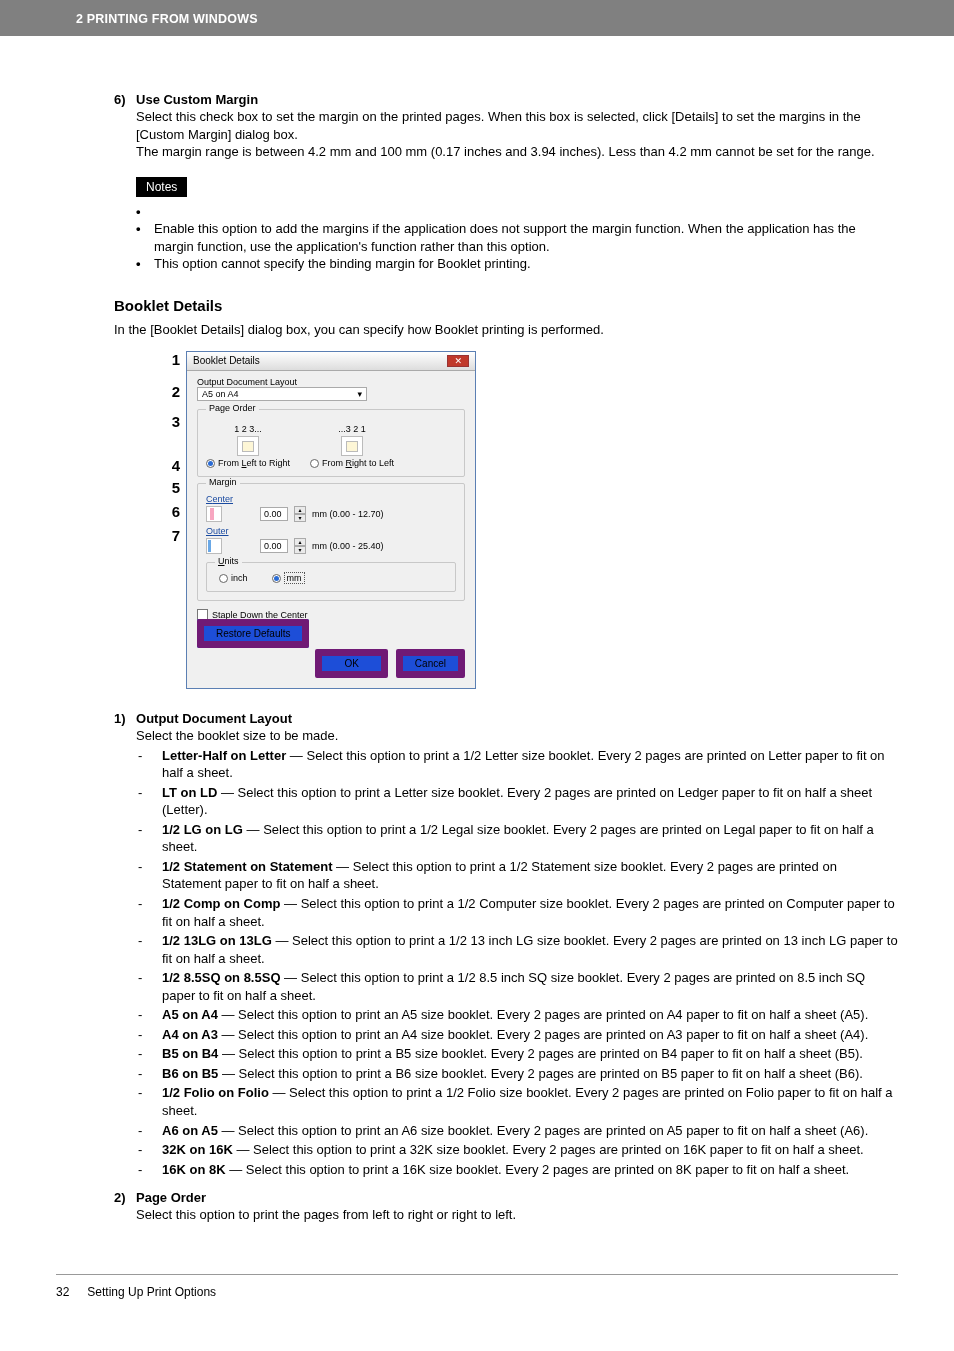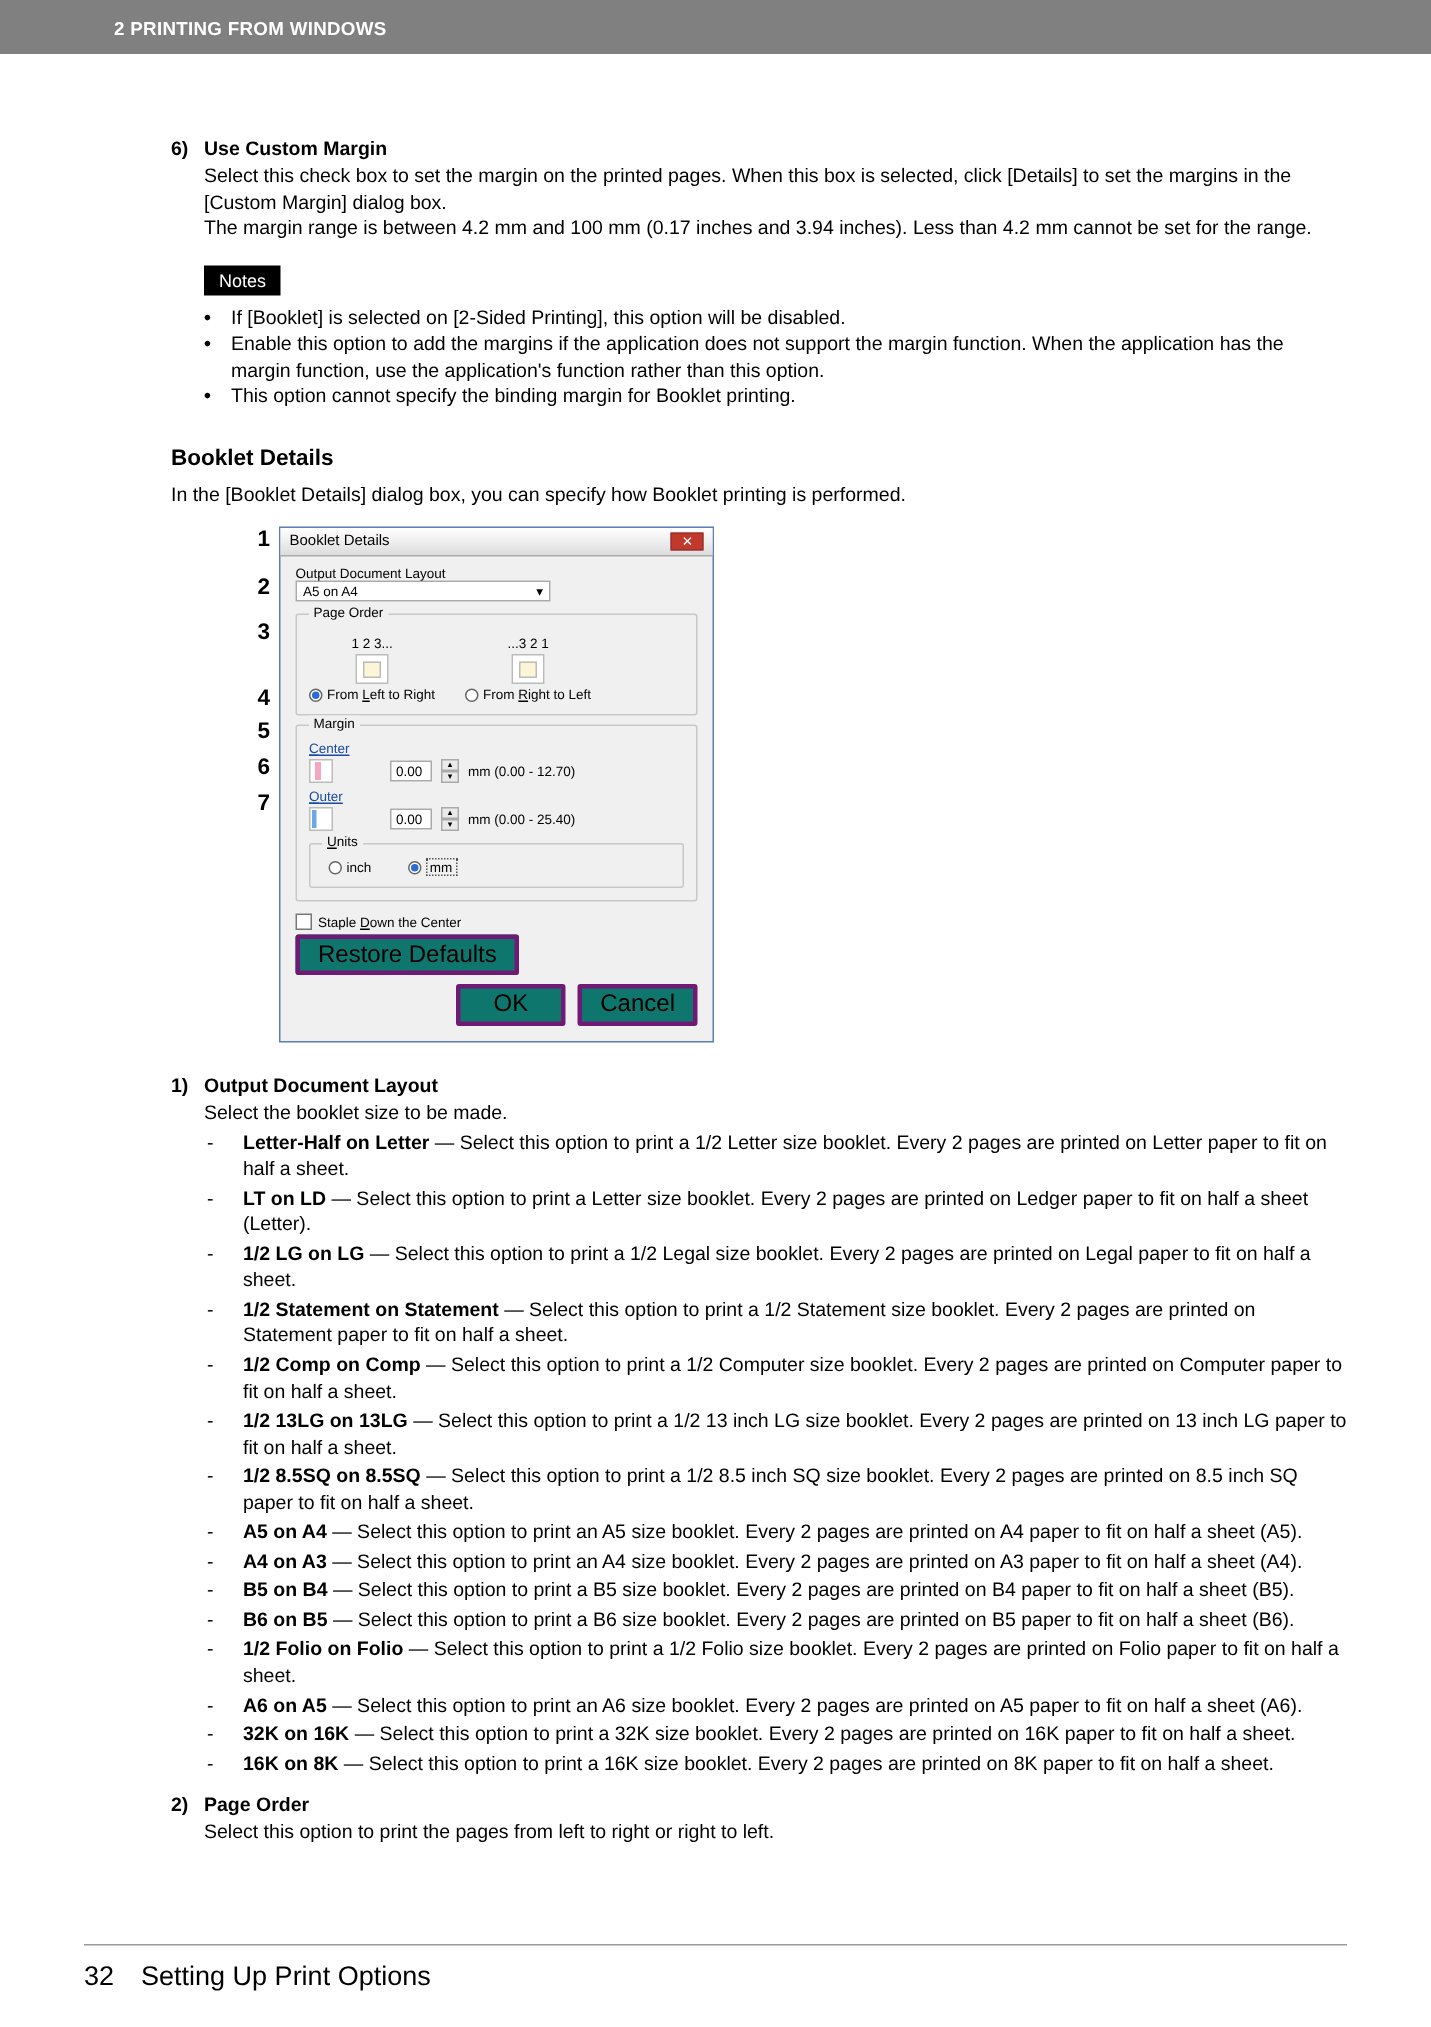--- a/index.html
+++ b/index.html
@@ -36,25 +36,25 @@
   .spin-ico { width: 16px; height: 16px; border: 1px solid #bbb; background: #fff; display: inline-block; position: relative; }
   .spin-ico.pink::before { content: ""; position: absolute; left: 3px; top: 1px; bottom: 1px; width: 4px; background: #f7a6c0; }
   .spin-ico.blue::before { content: ""; position: absolute; left: 1px; top: 1px; bottom: 1px; width: 3px; background: #6aa8e6; }
   .spinput { width: 28px; border: 1px solid #aaa; background: #fff; padding: 1px 3px; font-size: 9px; margin-left: 32px; }
   .spinbtn { width: 12px; display: flex; flex-direction: column; }
   .spinbtn span { border: 1px solid #aaa; background: #eaeaea; font-size: 6px; text-align: center; line-height: 6px; }
   .subgrp-label { font-size: 9px; margin-top: 4px; text-decoration: underline; color: #1a4aa0; }
   .units-row { display: flex; gap: 24px; margin-top: 4px; margin-left: 4px; }
   .cb-row { margin-top: 8px; display: flex; align-items: center; gap: 4px; }
   .cb { width: 11px; height: 11px; border: 1px solid #777; background: #fff; display: inline-block; }
-  .btn { border: 3px solid #701a75; background: #0f766e; padding: 2px 12px; font-size: 16px; border-radius: 2px; }
+  .btn { border: 7px solid #701a75; background: #1d4ed8; padding: 2px 12px; font-size: 10px; border-radius: 2px; }
   .btn-row { display: flex; justify-content: flex-end; gap: 8px; margin-top: 10px; }
   .list-item { display: flex; font-size: 13px; line-height: 1.35; margin-top: 2px; margin-left: 24px; }
   .list-item .dash { width: 24px; flex: none; }
-  .footer { border-top: 1px solid #999; margin: 46px 56px 30px 56px; padding-top: 10px; font-size: 18px; display: flex; gap: 18px; }
+  .footer { border-top: 1px solid #999; margin: 30px 56px 30px 56px; padding-top: 10px; font-size: 12px; display: flex; gap: 18px; }
   .pg { }
   .u { text-decoration: underline; }
 </style>
 </head>
 <body>
 
 <div class="topbar">2 PRINTING FROM WINDOWS</div>
 
 <div class="page">
   <div class="content">
@@ -64,21 +64,20 @@
       <span class="h6">6)</span>
       <span class="h6" style="margin-left:6px">Use Custom Margin</span>
       <div class="para indent">Select this check box to set the margin on the printed pages. When this box is selected, click [Details] to set the margins in the [Custom Margin] dialog box.</div>
       <div class="para indent">The margin range is between 4.2 mm and 100 mm (0.17 inches and 3.94 inches). Less than 4.2 mm cannot be set for the range.</div>
     </div>
 
     <div class="notes-box">Notes</div>
     <div class="nlist">
       <div class="nitem">
           <span class="bull">•</span>
-          <span>If [Booklet] is selected on [2-Sided Printing], this option will be disabled.</span>
         </div>
       <div class="nitem">
           <span class="bull">•</span>
           <span>Enable this option to add the margins if the application does not support the margin function. When the application has the margin function, use the application's function rather than this option.</span>
         </div>
       <div class="nitem">
           <span class="bull">•</span>
           <span>This option cannot specify the binding margin for Booklet printing.</span>
         </div>
     </div>

